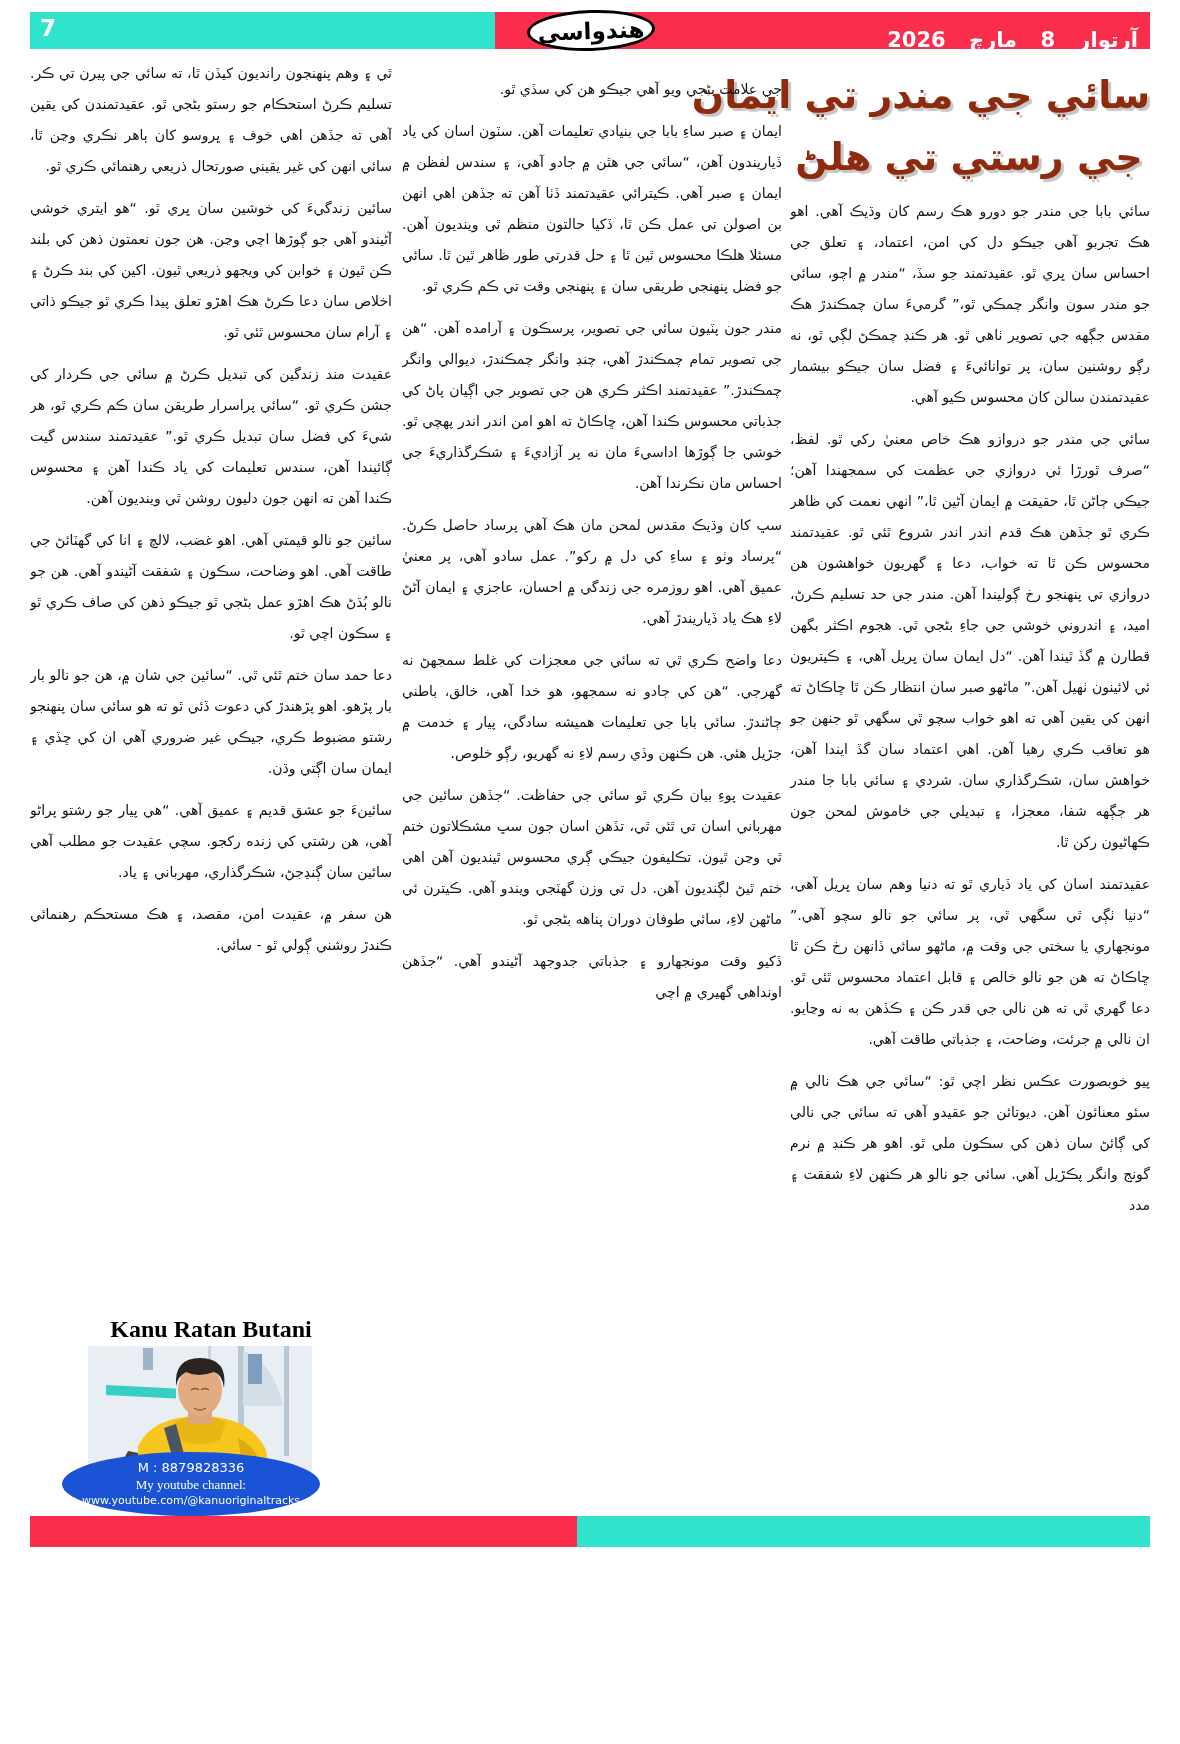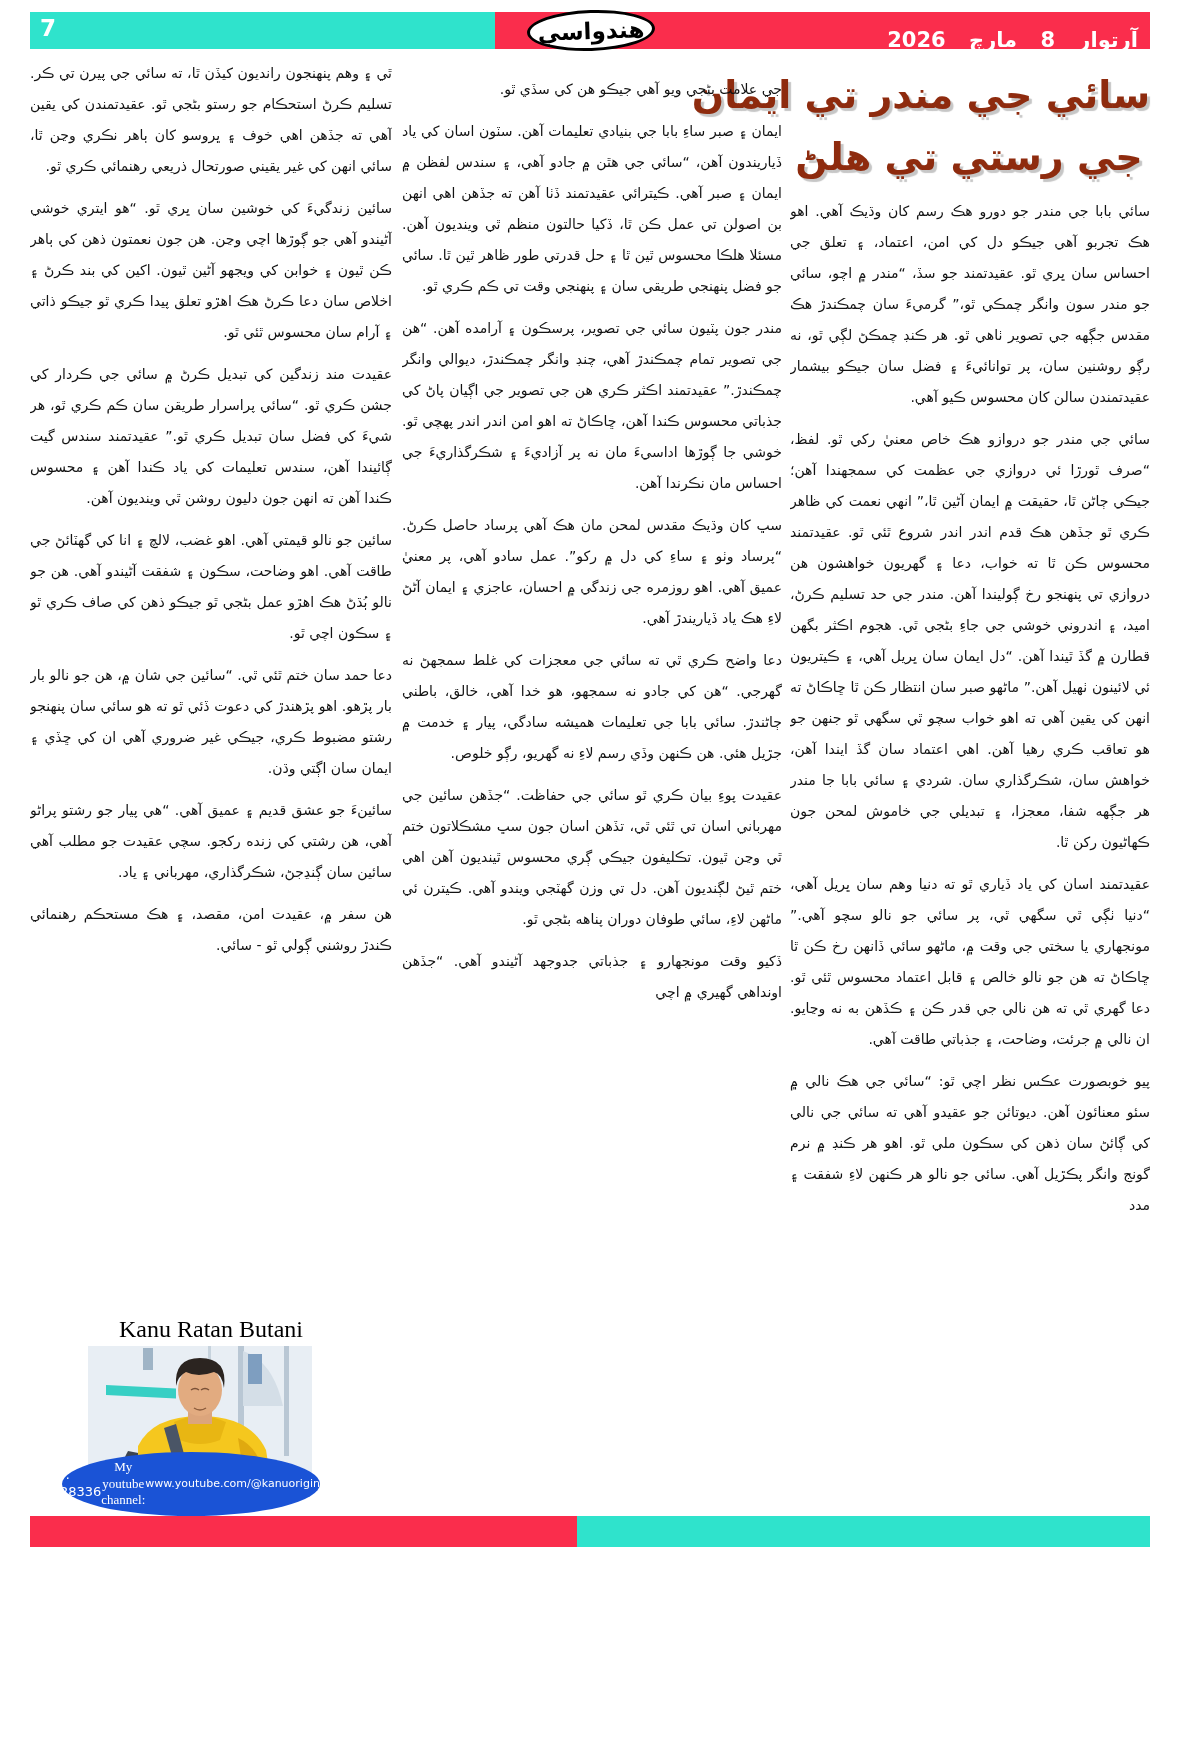--- a/index.html
+++ b/index.html
@@ -43,30 +43,30 @@
     font-size:14px; line-height:31px; overflow:hidden;
   }
   .col p { margin:0 0 11px 0; }
   .col-right  { left:790px; top:196px; width:360px; height:1314px; }
   .col-middle { left:402px; top:74px;  width:380px; height:1452px; }
   .col-left   { left:30px;  top:58px;  width:362px; height:1258px; }
 
   
   .author-name {
     position:absolute; left:30px; top:1316px; width:362px; text-align:center;
-    font-family:"Liberation Serif", serif; font-weight:normal; font-size:24px; color:#000;
+    font-family:"Liberation Serif", serif; font-weight:bold; font-size:24px; color:#000;
   }
   .photo-frame {
     position:absolute; left:88px; top:1346px; width:224px; height:142px;
     background:#e9eef3; overflow:hidden;
   }
   .contact-oval {
     position:absolute; left:62px; top:1452px; width:258px; height:64px;
     background:#1a53d6; border-radius:50%;
-    display:flex; flex-direction:row; align-items:center; justify-content:center;
+    display:flex; flex-direction:column; align-items:center; justify-content:center;
     color:#ffffff; text-align:center; line-height:1.3;
   }
   .contact-oval .l1 { font-size:13px; }
   .contact-oval .l2 { font-size:13px;font-family:Liberation Serif, serif; }
   .contact-oval .l3 { font-size:11px; }
 </style>
 </head>
 <body>
 
 <div class="page">
@@ -94,21 +94,21 @@
     <p>ايمان ۽ صبر ساءِ بابا جي بنيادي تعليمات آهن. سٽون اسان کي ياد ڏياريندون آهن، “سائي جي هٿن ۾ جادو آهي، ۽ سندس لفظن ۾ ايمان ۽ صبر آهي. ڪيترائي عقيدتمند ڏٺا آهن ته جڏهن اهي انهن بن اصولن تي عمل ڪن ٿا، ڏکيا حالتون منظم ٿي وينديون آهن. مسئلا هلڪا محسوس ٿين ٿا ۽ حل قدرتي طور ظاهر ٿين ٿا. سائي جو فضل پنهنجي طريقي سان ۽ پنهنجي وقت تي ڪم ڪري ٿو.</p>
     <p>مندر جون پٽيون سائي جي تصوير، پرسڪون ۽ آرامده آهن. “هن جي تصوير تمام چمڪندڙ آهي، چنڊ وانگر چمڪندڙ، ديوالي وانگر چمڪندڙ.” عقيدتمند اڪثر ڪري هن جي تصوير جي اڳيان پاڻ کي جذباتي محسوس ڪندا آهن، ڇاڪاڻ ته اهو امن اندر اندر پهچي ٿو. خوشي جا ڳوڙها اداسيءَ مان نه پر آزاديءَ ۽ شڪرگذاريءَ جي احساس مان نڪرندا آهن.</p>
     <p>سڀ کان وڌيڪ مقدس لمحن مان هڪ آهي پرساد حاصل ڪرڻ. “پرساد وٺو ۽ ساءِ کي دل ۾ رکو”. عمل سادو آهي، پر معنيٰ عميق آهي. اهو روزمره جي زندگي ۾ احسان، عاجزي ۽ ايمان آڻڻ لاءِ هڪ ياد ڏياريندڙ آهي.</p>
     <p>دعا واضح ڪري ٿي ته سائي جي معجزات کي غلط سمجهڻ نه گهرجي. “هن کي جادو نه سمجهو، هو خدا آهي، خالق، باطني ڄاڻندڙ. سائي بابا جي تعليمات هميشه سادگي، پيار ۽ خدمت ۾ جڙيل هئي. هن ڪنهن وڏي رسم لاءِ نه گهريو، رڳو خلوص.</p>
     <p>عقيدت پوءِ بيان ڪري ٿو سائي جي حفاظت. “جڏهن سائين جي مهرباني اسان تي ٿئي ٿي، تڏهن اسان جون سڀ مشڪلاتون ختم ٿي وڃن ٿيون. تڪليفون جيڪي ڳري محسوس ٿينديون آهن اهي ختم ٿيڻ لڳنديون آهن. دل تي وزن گهٽجي ويندو آهي. ڪيترن ئي ماڻهن لاءِ، سائي طوفان دوران پناهه بڻجي ٿو.</p>
     <p>ڏکيو وقت مونجهارو ۽ جذباتي جدوجهد آڻيندو آهي. “جڏهن اونداهي گهيري ۾ اچي</p>
   </div>
 
   <div class="col col-left">
     <p>ٿي ۽ وهم پنهنجون رانديون کيڏن ٿا، ته سائي جي پيرن تي ڪر. تسليم ڪرڻ استحڪام جو رستو بڻجي ٿو. عقيدتمندن کي يقين آهي ته جڏهن اهي خوف ۽ ڀروسو کان ٻاهر نڪري وڃن ٿا، سائي انهن کي غير يقيني صورتحال ذريعي رهنمائي ڪري ٿو.</p>
-    <p>سائين زندگيءَ کي خوشين سان ڀري ٿو. “هو ايتري خوشي آڻيندو آهي جو ڳوڙها اچي وڃن. هن جون نعمتون ذهن کي ٻاهر ڪن ٿيون ۽ خوابن کي ويجهو آڻين ٿيون. اکين کي بند ڪرڻ ۽ اخلاص سان دعا ڪرڻ هڪ اهڙو تعلق پيدا ڪري ٿو جيڪو ذاتي ۽ آرام سان محسوس ٿئي ٿو.</p>
+    <p>سائين زندگيءَ کي خوشين سان ڀري ٿو. “هو ايتري خوشي آڻيندو آهي جو ڳوڙها اچي وڃن. هن جون نعمتون ذهن کي بلند ڪن ٿيون ۽ خوابن کي ويجهو ذريعي ٿيون. اکين کي بند ڪرڻ ۽ اخلاص سان دعا ڪرڻ هڪ اهڙو تعلق پيدا ڪري ٿو جيڪو ذاتي ۽ آرام سان محسوس ٿئي ٿو.</p>
     <p>عقيدت مند زندگين کي تبديل ڪرڻ ۾ سائي جي ڪردار کي جشن ڪري ٿو. “سائي پراسرار طريقن سان ڪم ڪري ٿو، هر شيءَ کي فضل سان تبديل ڪري ٿو.” عقيدتمند سندس گيت ڳائيندا آهن، سندس تعليمات کي ياد ڪندا آهن ۽ محسوس ڪندا آهن ته انهن جون دليون روشن ٿي وينديون آهن.</p>
     <p>سائين جو نالو قيمتي آهي. اهو غضب، لالچ ۽ انا کي گهٽائڻ جي طاقت آهي. اهو وضاحت، سڪون ۽ شفقت آڻيندو آهي. هن جو نالو ٻُڌڻ هڪ اهڙو عمل بڻجي ٿو جيڪو ذهن کي صاف ڪري ٿو ۽ سڪون اچي ٿو.</p>
     <p>دعا حمد سان ختم ٿئي ٿي. “سائين جي شان ۾، هن جو نالو بار بار پڙهو. اهو پڙهندڙ کي دعوت ڏئي ٿو ته هو سائي سان پنهنجو رشتو مضبوط ڪري، جيڪي غير ضروري آهي ان کي ڇڏي ۽ ايمان سان اڳتي وڌن.</p>
     <p>سائينءَ جو عشق قديم ۽ عميق آهي. “هي پيار جو رشتو پراڻو آهي، هن رشتي کي زنده رکجو. سچي عقيدت جو مطلب آهي سائين سان ڳنڍجڻ، شڪرگذاري، مهرباني ۽ ياد.</p>
     <p>هن سفر ۾، عقيدت امن، مقصد، ۽ هڪ مستحڪم رهنمائي ڪندڙ روشني ڳولي ٿو - سائي.</p>
   </div>
 
   <div class="author-name">Kanu Ratan Butani</div>
 
   <div class="photo-frame">

